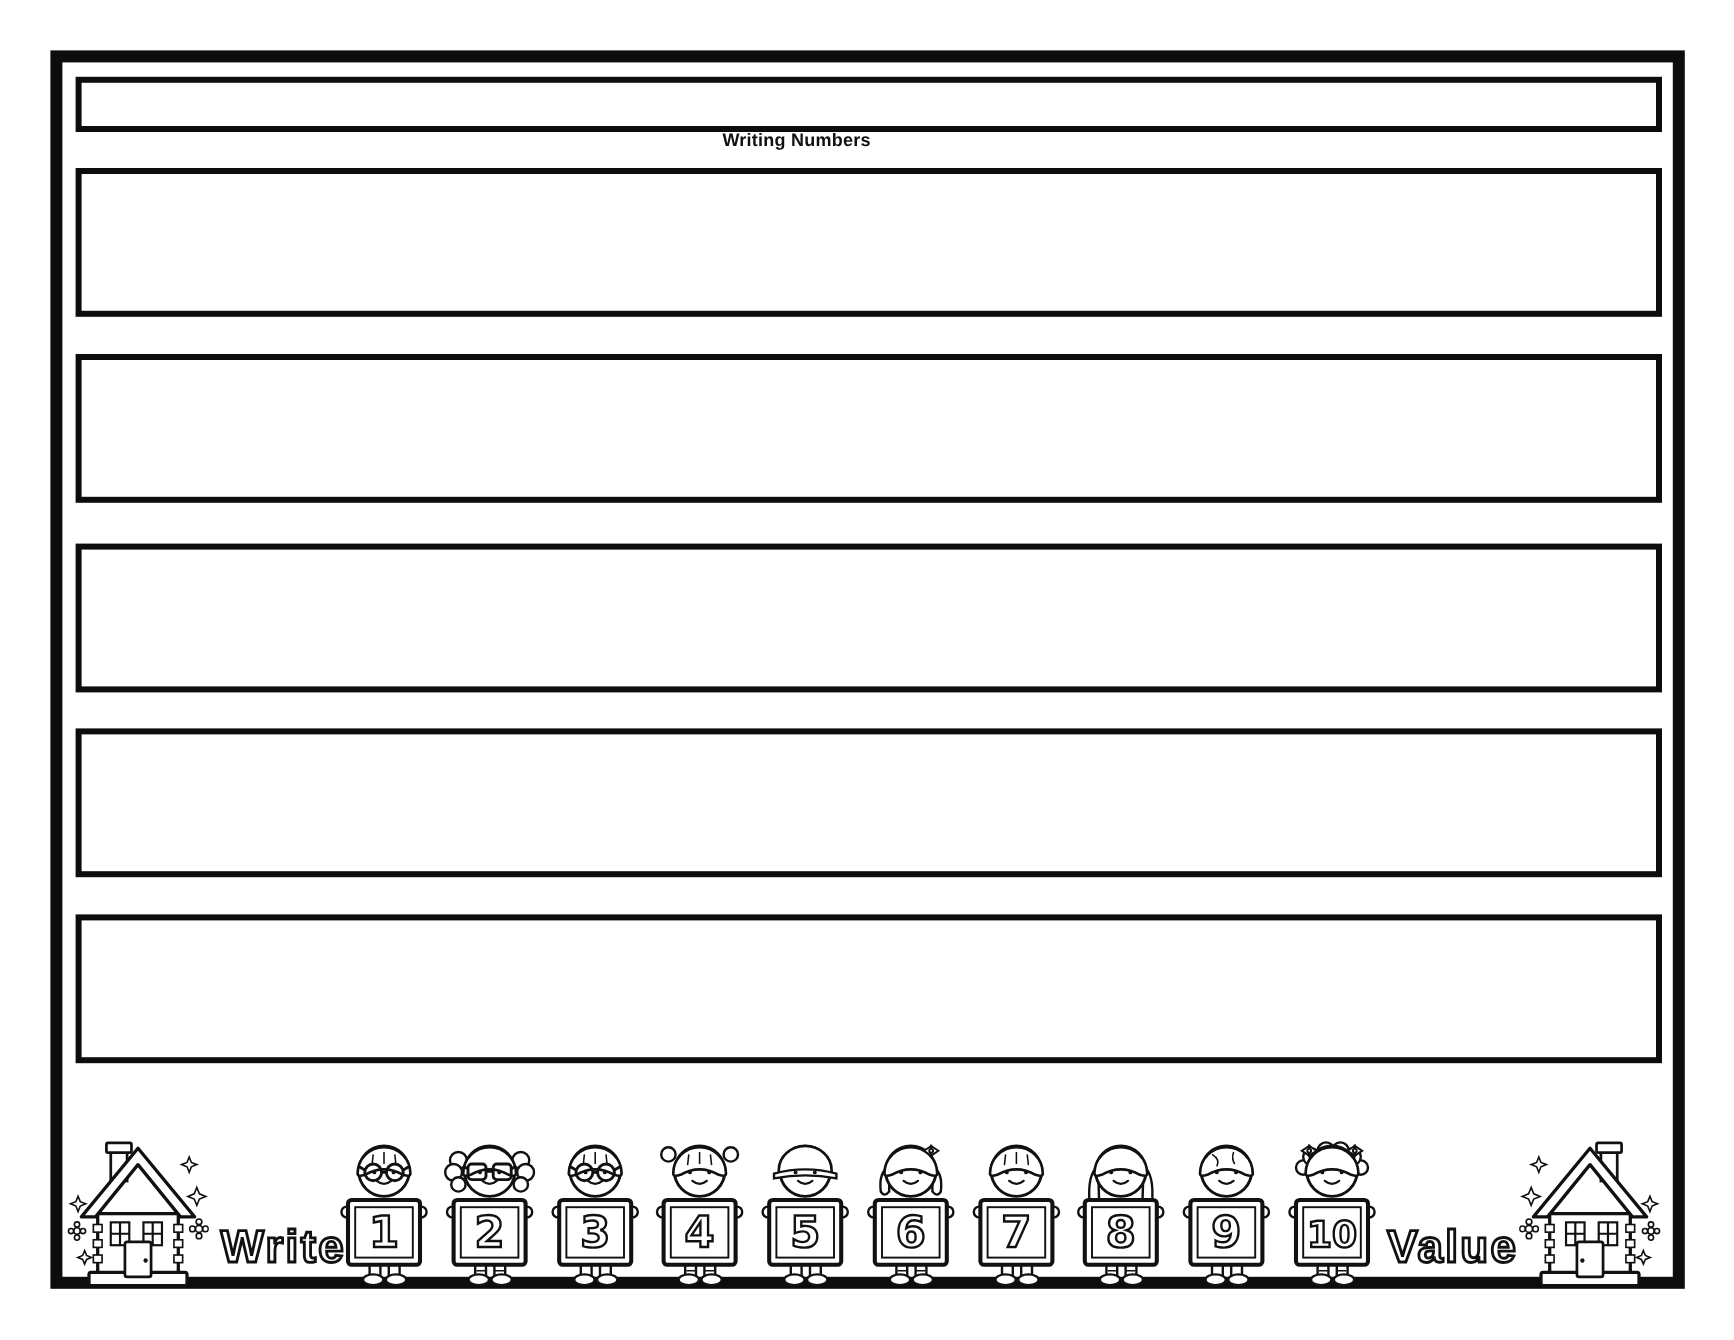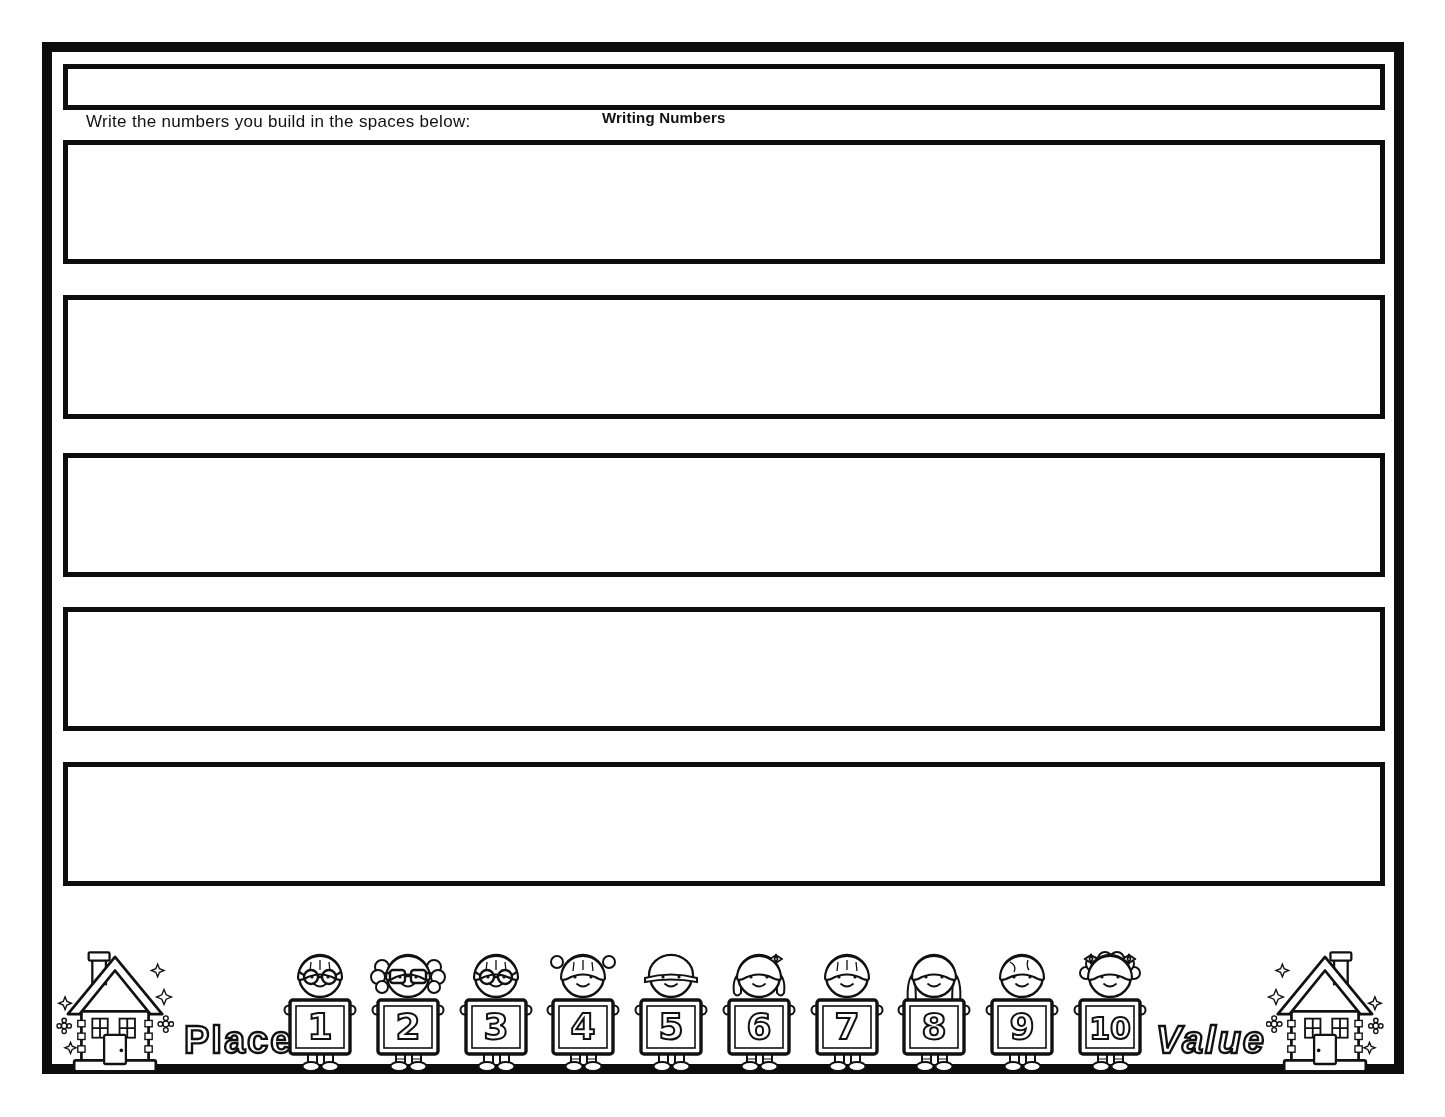--- a/index.html
+++ b/index.html
@@ -13,35 +13,34 @@
   .title{position:absolute;left:602px;top:109px;font-size:15px;font-weight:bold;letter-spacing:.2px;z-index:2;}
   .writing-box{position:absolute;left:63px;width:1322px;height:124px;
                border:5px solid #0d0d0d;box-sizing:border-box;background:#fff;z-index:2;}
   .wb1{top:140px;} .wb2{top:295px;} .wb3{top:453px;} .wb4{top:607px;} .wb5{top:762px;}
   .kids-row{position:absolute;left:281px;top:950px;width:868px;height:124px;
             display:flex;justify-content:space-between;align-items:flex-end;z-index:5;}
   .kid{display:block;}
   .word{position:absolute;font-weight:bold;font-size:38px;letter-spacing:2px;color:#fff;
         -webkit-text-stroke:2.4px #111;z-index:5;}
   .word-place{left:184px;top:1019px;}
-  .word-value{left:1156px;top:1019px;font-style:italic;}
+  .word-value{left:1156px;top:1019px;}
   .house{position:absolute;top:944px;width:118px;height:132px;z-index:5;}
   .house-left{left:56px;}
   .house-right{left:1266px;transform:scaleX(-1);}
 </style>
 </head>
 <body>
 
 <div class="page">
 
   <div class="frame"></div>
 
   <div class="name-box"></div>
 
-  <span class="instruction">Write the numbers you build in the spaces below:</span>
   <span class="title">Writing Numbers</span>
 
   <div class="writing-box wb1"></div>
   <div class="writing-box wb2"></div>
   <div class="writing-box wb3"></div>
   <div class="writing-box wb4"></div>
   <div class="writing-box wb5"></div>
 
   <svg class="house house-left" viewBox="0 0 130 145">
     <g fill="#fff" stroke="#111">
@@ -129,21 +128,21 @@
         <circle cx="9" cy="90" r="3"></circle>
           <circle cx="9" cy="84" r="2.4"></circle>
           <circle cx="9" cy="96" r="2.4"></circle>
         <circle cx="3.5" cy="90" r="2.4"></circle>
           <circle cx="14.5" cy="90" r="2.4"></circle>
       </g>
       <path d="M16,108 l1.8,4.4 4.4,1.8 -4.4,1.8 -1.8,4.4 -1.8,-4.4 -4.4,-1.8 4.4,-1.8 Z"></path>
     </g>
   </svg>
 
-  <span class="word word-place">Place</span>
+  <span class="word word-place">Write</span>
   <span class="word word-value">Value</span>
 
   <div class="kids-row" id="kids-row">
       <svg class="kid" viewBox="0 0 78 124" width="78" height="124">
 
       <g fill="#fff" stroke="#111" stroke-width="2">
           <rect x="27" y="96" width="9" height="18"></rect>
           <rect x="43" y="96" width="9" height="18"></rect>
         </g>
 

